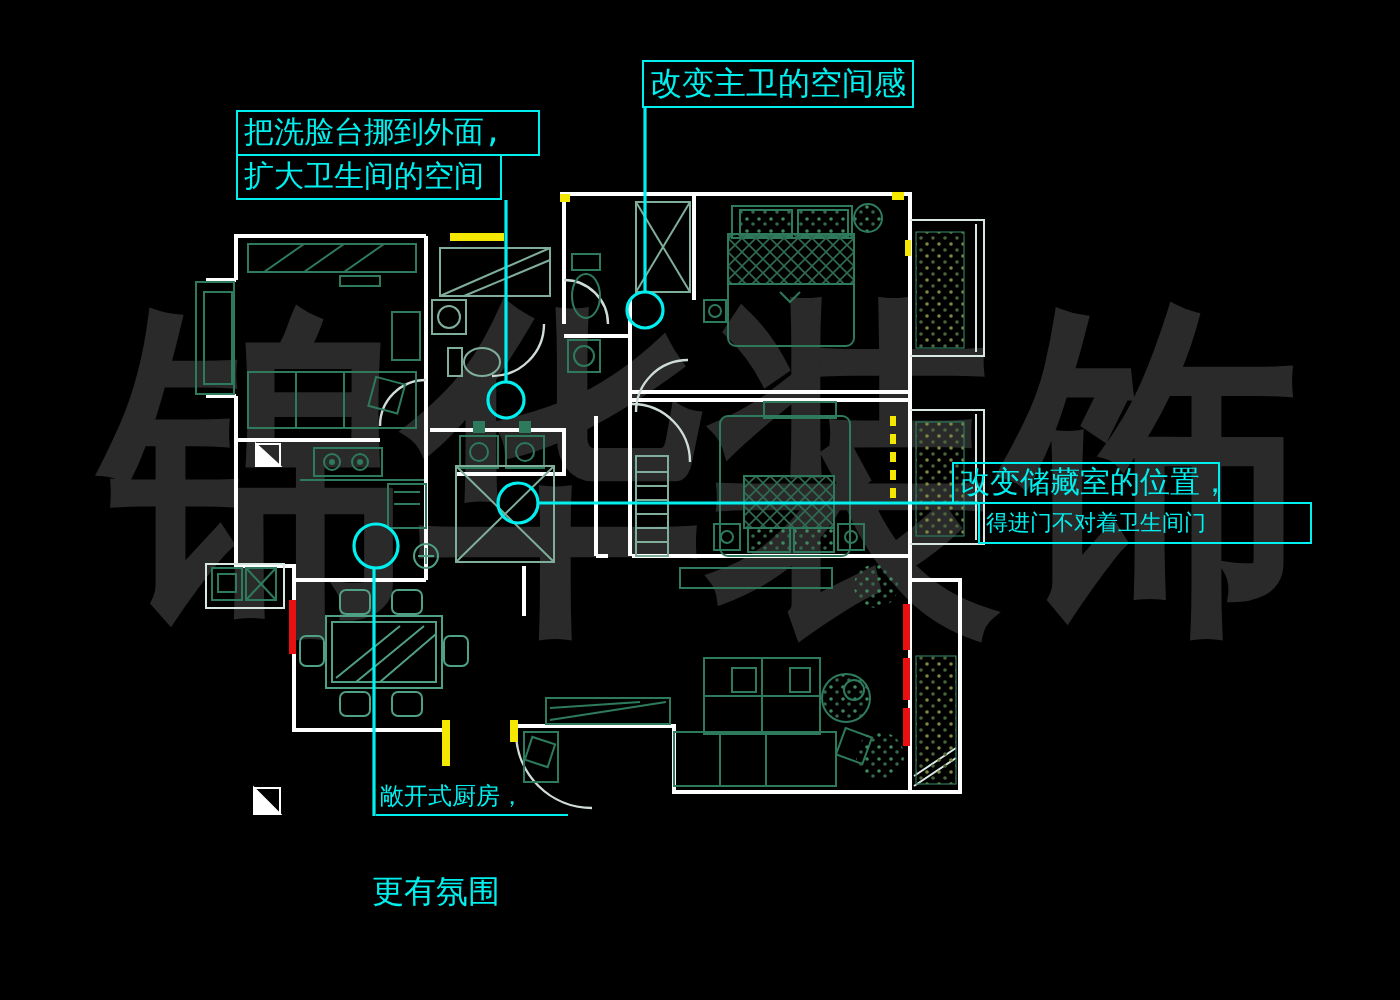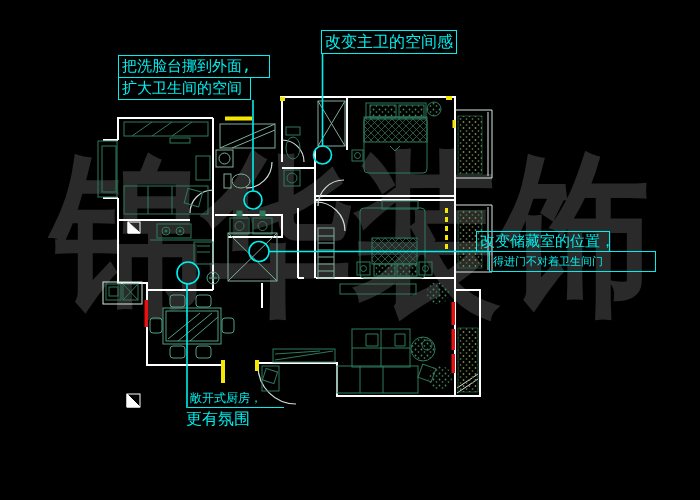--- a/index.html
+++ b/index.html
@@ -4,21 +4,21 @@
 <style>
   html,body{margin:0;padding:0;background:#000;}
   .frame{position:relative;width:700px;height:500px;background:#000;overflow:hidden;
          font-family:"DejaVu Sans Mono","Liberation Mono",monospace;}
   svg{position:absolute;left:0;top:0;}
   .ann{position:absolute;box-sizing:border-box;color:#00efef;
        display:flex;align-items:center;white-space:nowrap;overflow:hidden;
        font-family:"DejaVu Sans Mono","Liberation Mono",monospace;}
   .boxed{border:1px solid #00efef;padding-left:3px;}
   .uline{border-bottom:1px solid #00efef;padding-left:2px;}
-  .plain{padding-left:2px;}
+  .plain{padding-left:2px;margin-top:27px;}
 </style>
 </head>
 <body>
 
 <div class="frame">
 
 <svg width="700" height="500" viewBox="0 0 700 500">
   <defs>
     <pattern id="xh" width="7" height="7" patternUnits="userSpaceOnUse">
       <path d="M0,7 L7,0 M0,0 L7,7" stroke="#2e6b50" stroke-width="0.8" fill="none"></path>

